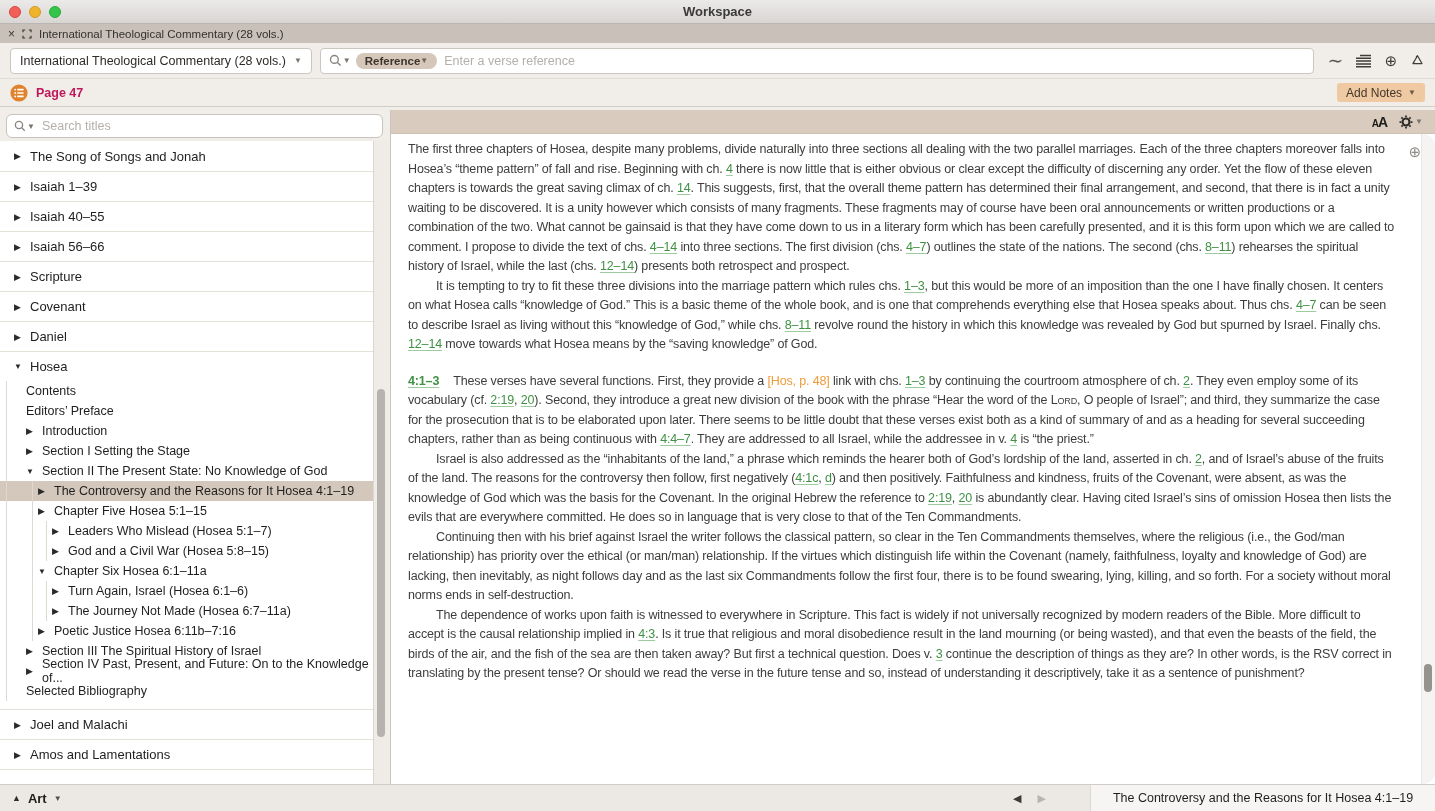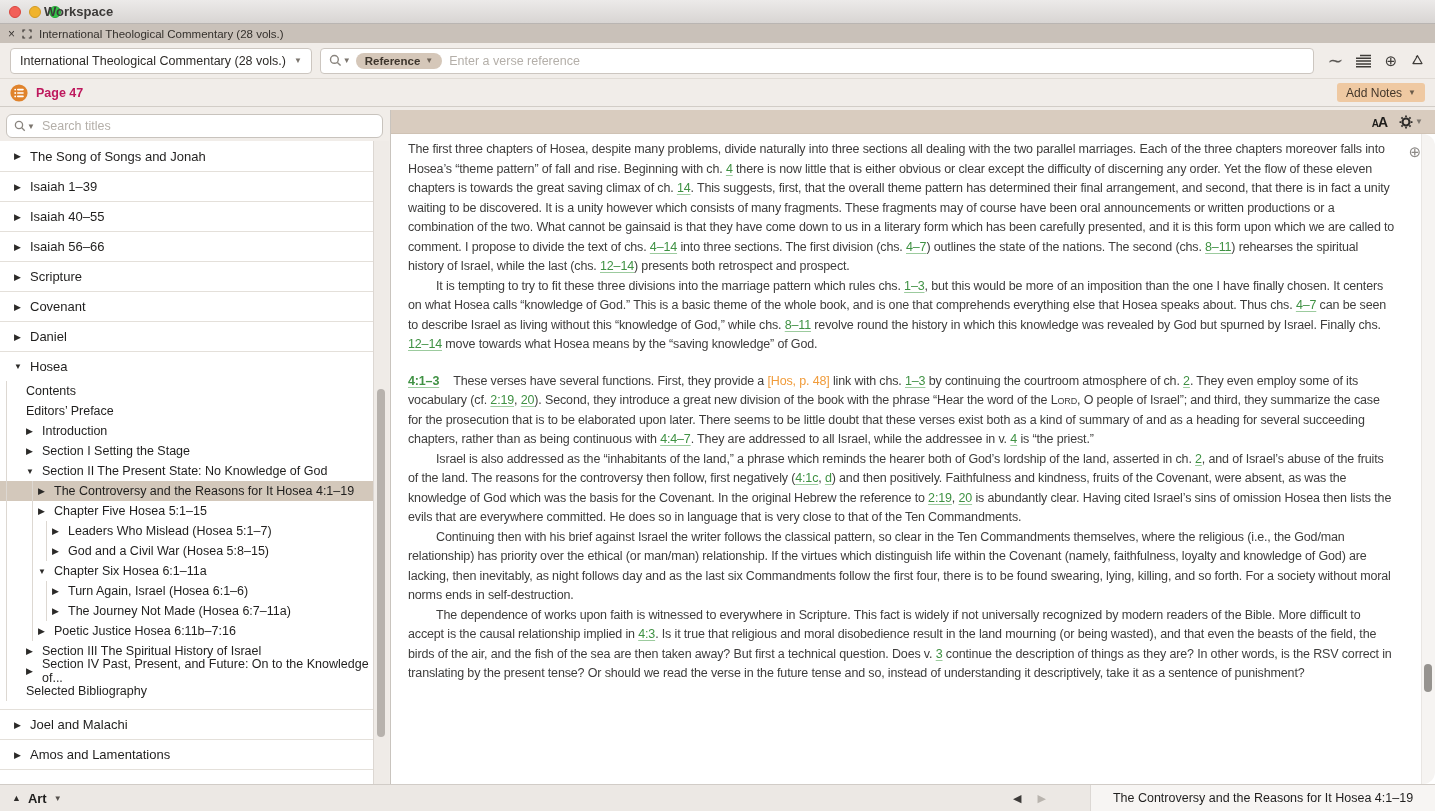--- a/index.html
+++ b/index.html
@@ -8,37 +8,37 @@
   *{box-sizing:border-box;}
 
   
   .titlebar{height:24px;background:linear-gradient(#eceae9,#d8d5d3);border-bottom:1px solid #b9b5b2;
             display:flex;align-items:center;position:relative;}
   .lights{display:flex;gap:8px;margin-left:9px;}
   .light{width:12px;height:12px;border-radius:50%;}
   .light.red{background:#f25f58;border:1px solid #d9453e;}
   .light.yellow{background:#f0b32c;border:1px solid #d29a22;}
   .light.green{background:#35c649;border:1px solid #27a938;}
-  .win-title{position:absolute;left:0;right:0;text-align:left;font-size:13px;font-weight:600;color:#3c3a38;margin-left:44px;}
+  .win-title{position:absolute;left:0;right:0;text-align:center;font-size:13px;font-weight:600;color:#3c3a38;}
 
   
   .tabbar{height:19px;background:#c9c1b9;display:flex;align-items:center;gap:7px;padding:0 8px;}
   .tab-close{font-size:12px;color:#3a3633;line-height:1;cursor:default;}
   .tab-title{font-size:11.5px;color:#34302c;}
 
   
   .toolbar{height:36px;background:#f1ede9;display:flex;align-items:center;padding:0 10px;gap:8px;
            border-bottom:1px solid #e0dbd5;}
   .resource-btn{height:26px;background:#fff;border:1px solid #ccc6c0;border-radius:4px;display:flex;
                 align-items:center;gap:8px;padding:0 9px;font-size:12.5px;color:#2e2b28;white-space:nowrap;}
   .caret{font-size:8px;color:#7b756e;}
   .searchbox{flex:1;height:26px;background:#fff;border:1px solid #ccc6c0;border-radius:4px;display:flex;
              align-items:center;padding:0 8px;gap:5px;margin-right:6px;}
   .scope-pill{background:#d5c7b9;border-radius:9px;padding:2px 9px;font-size:11.5px;font-weight:700;
-              color:#3d352c;display:flex;align-items:center;gap:5px;white-space:nowrap;}
+              color:#3d352c;display:flex;align-items:center;white-space:nowrap;}
   .scope-pill .caret{color:#6d6257;}
   .verse-input{flex:1;border:none;outline:none;font-size:12.5px;color:#333;font-family:"Liberation Sans",sans-serif;}
   .verse-input::placeholder{color:#b4afa9;}
   .tool-icons{display:flex;align-items:center;gap:13px;color:#46433f;}
   .tilde{font-size:19px;color:#5a5753;line-height:10px;}
 
   
   .navrow{height:28px;background:#f1ede9;display:flex;align-items:center;padding:0 10px;
           border-bottom:1px solid #d2cdc7;}
   .page-label{font-size:12.5px;font-weight:700;color:#be185d;margin-left:8px;}

